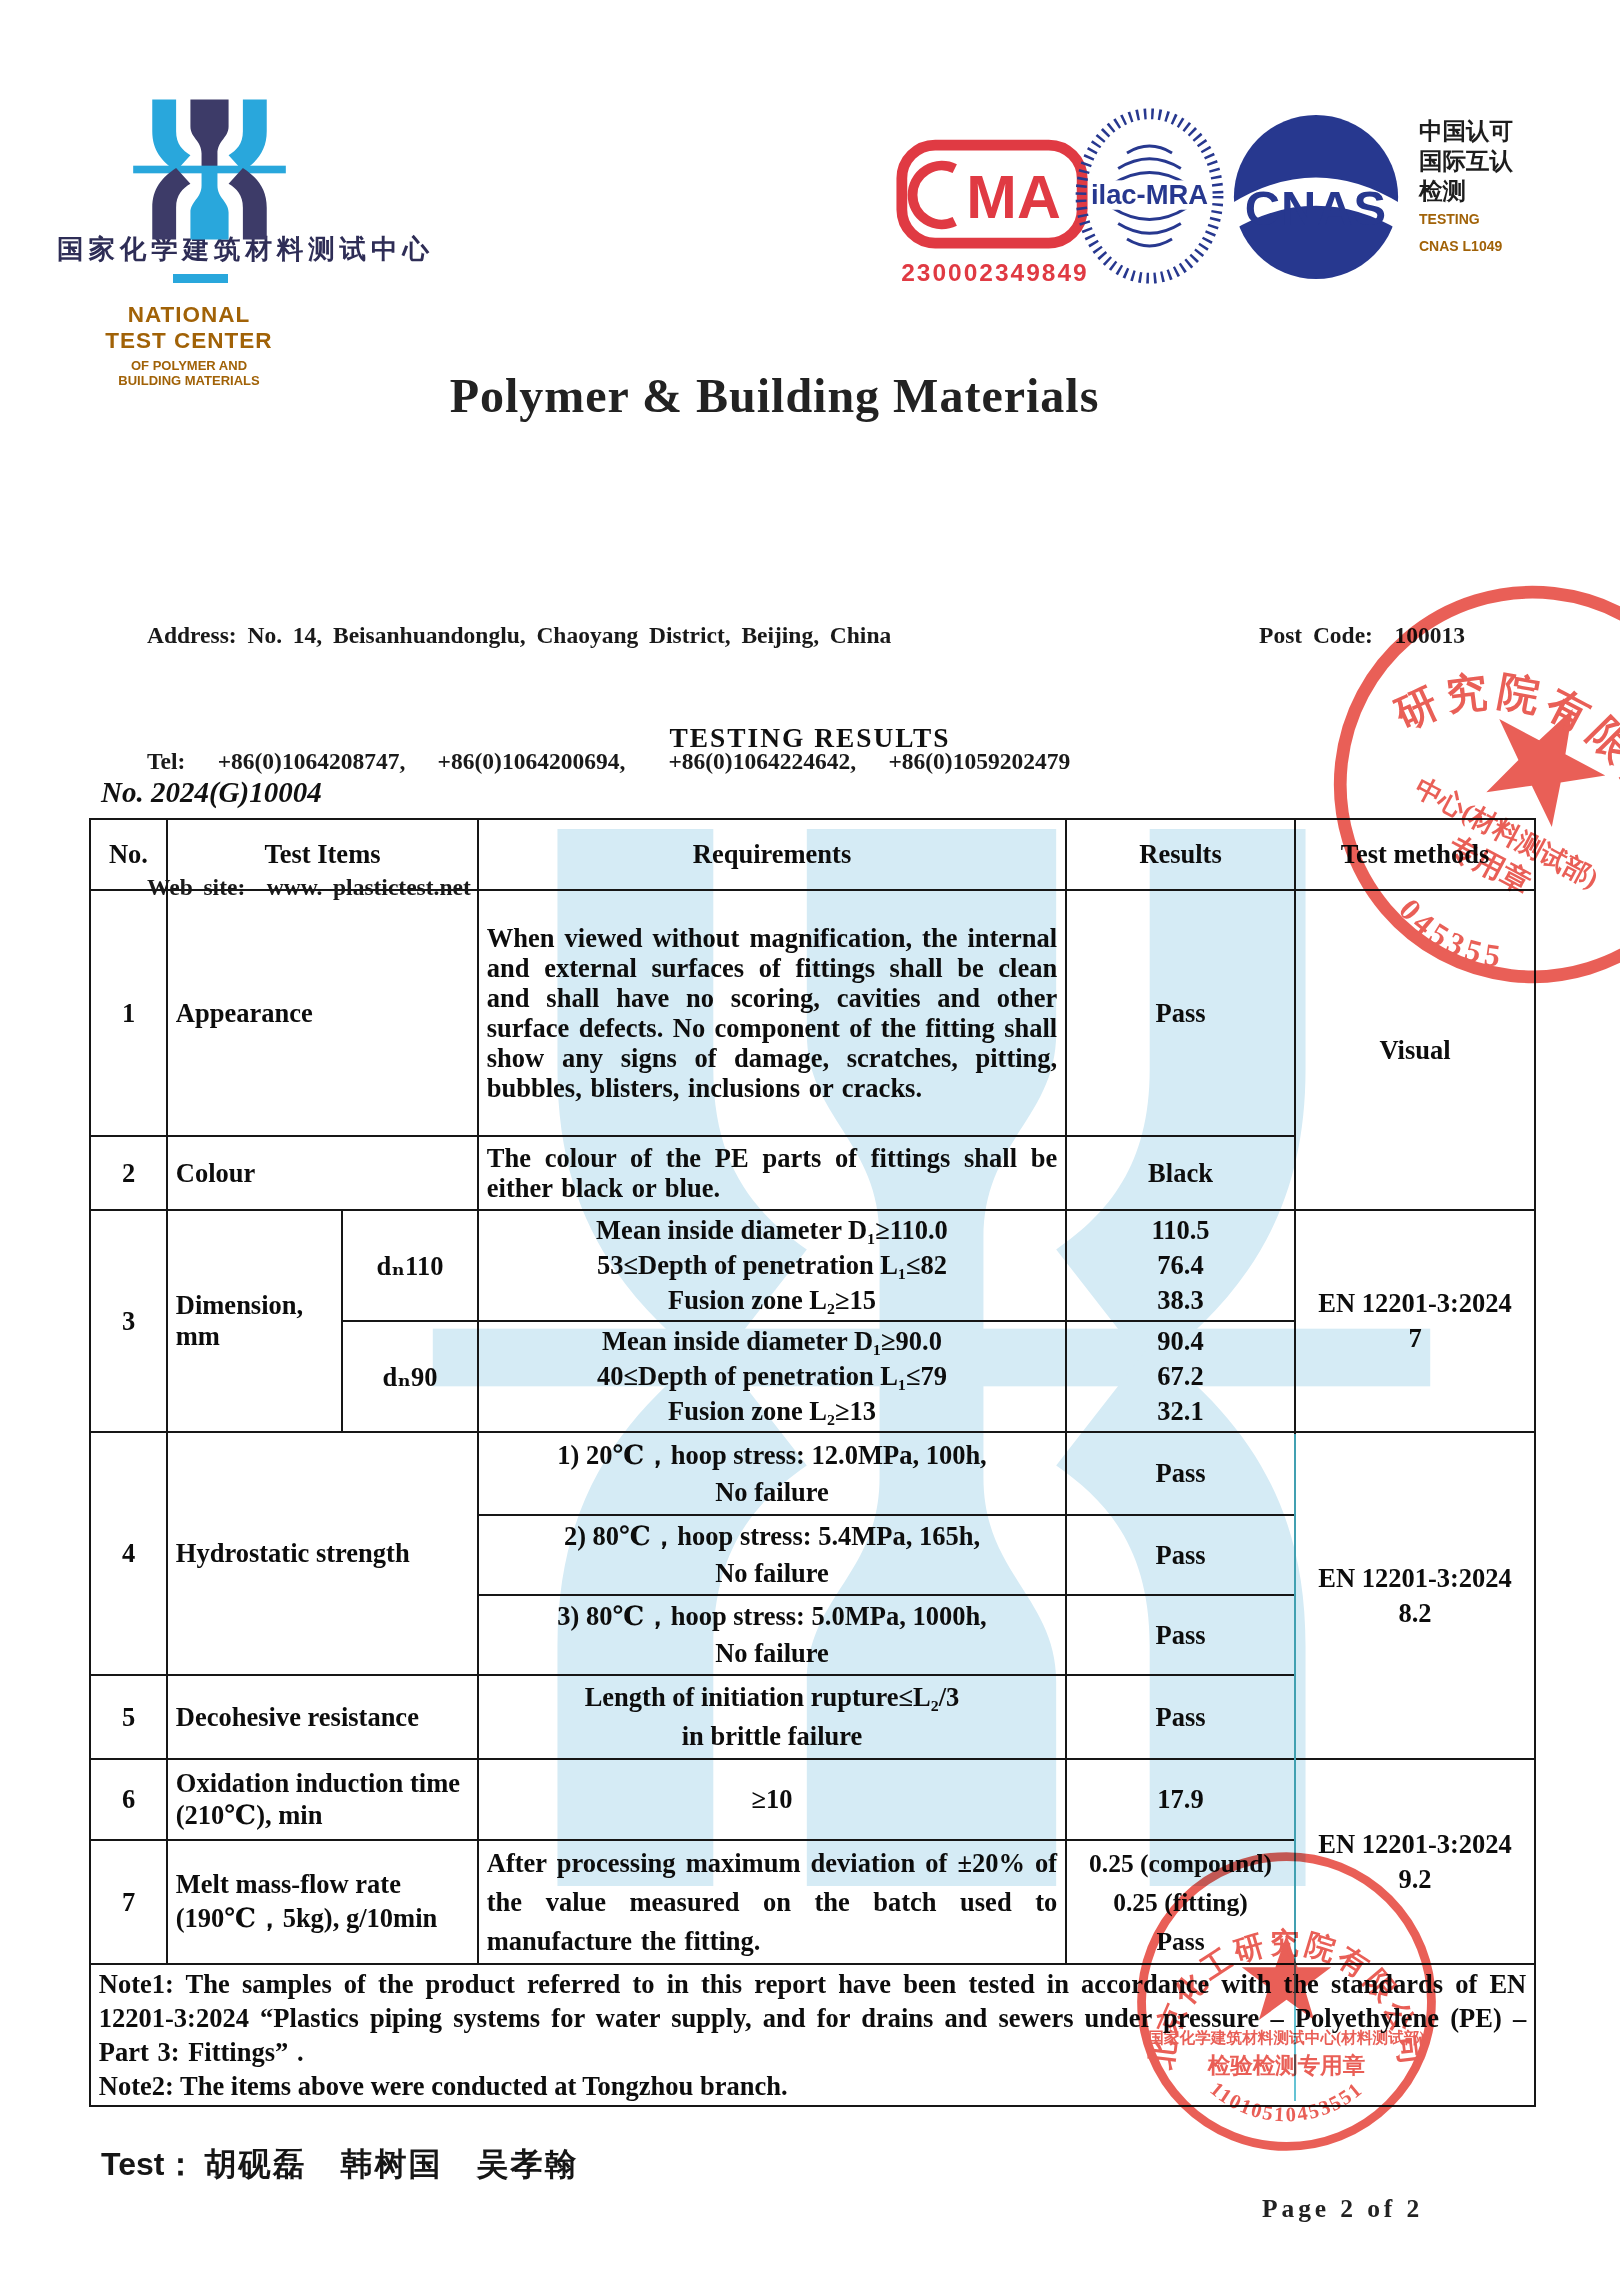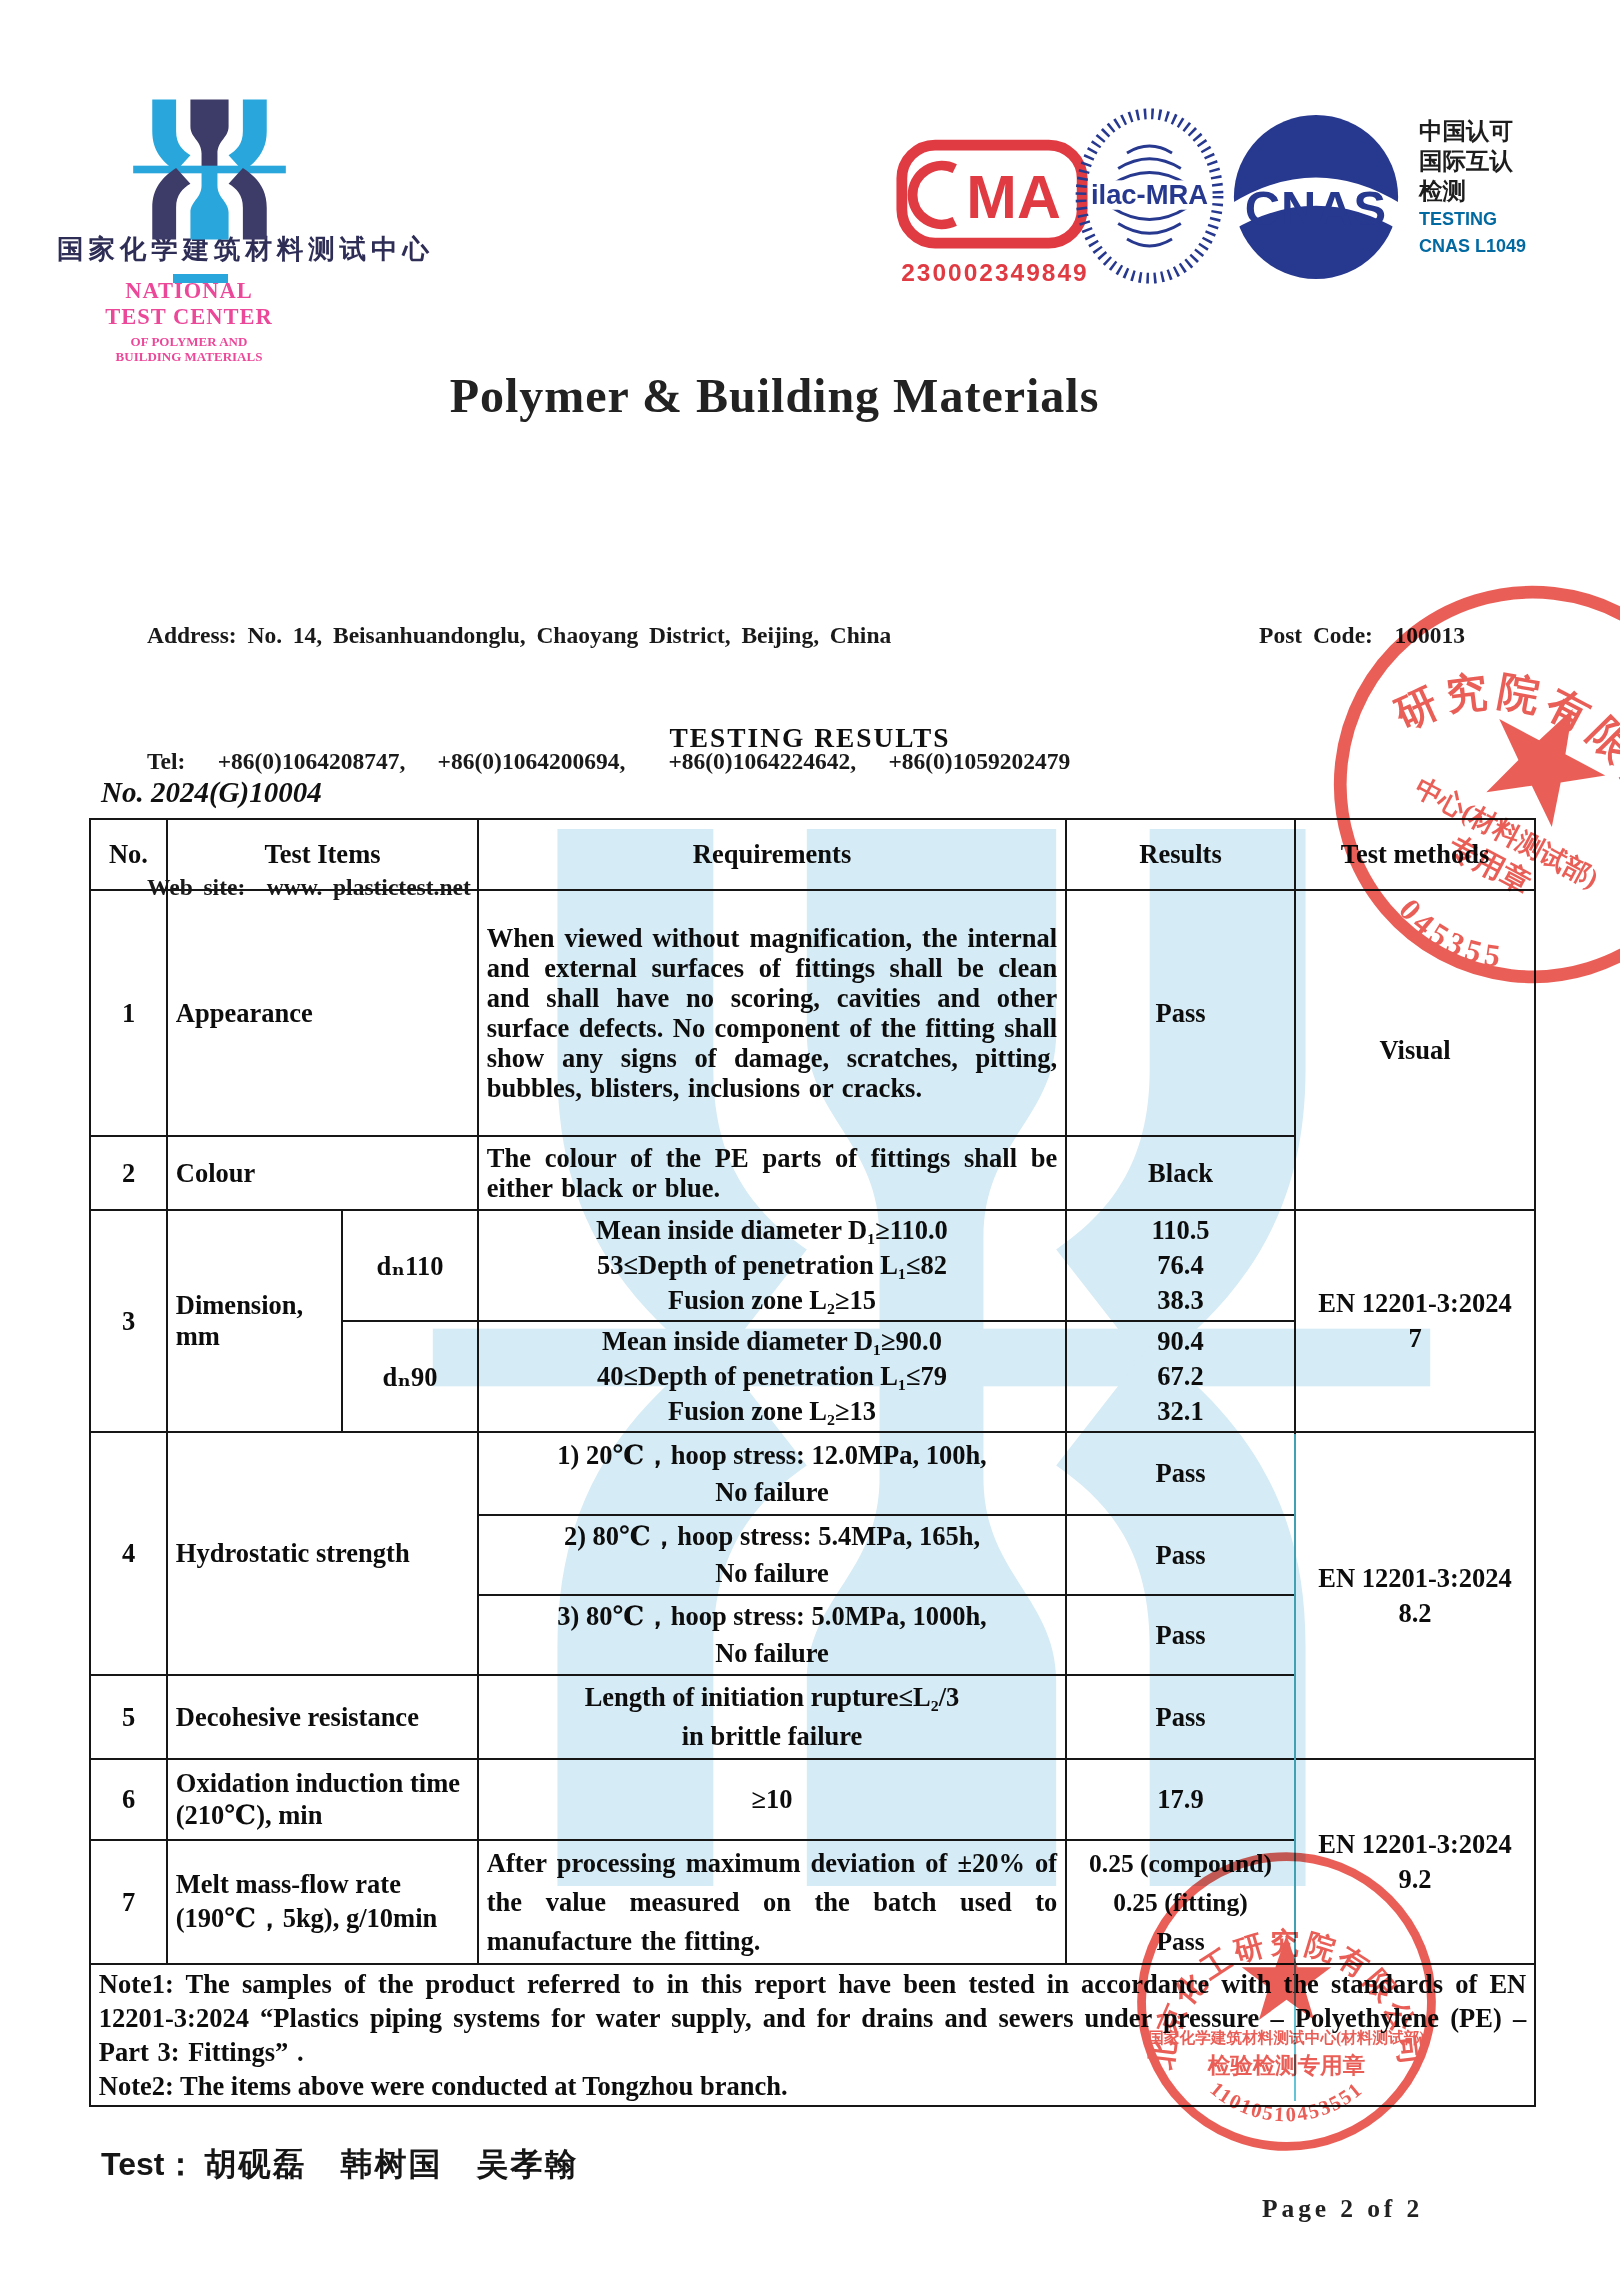--- a/index.html
+++ b/index.html
@@ -6,29 +6,29 @@
   body{
     width:1620px;height:2292px;position:relative;overflow:hidden;
     background:#ffffff;color:#111;
     font-family:"Liberation Serif","DejaVu Serif",serif;
   }
   .abs{position:absolute;}
   
   .cn-name{left:57px;top:231px;width:337px;font-size:26.5px;font-weight:bold;
     color:#2e2d56;letter-spacing:4.9px;white-space:nowrap;}
   .logo-bar{left:173px;top:274px;width:55px;height:8.8px;background:#29a7dc;}
-  .en-block{left:86px;top:278px;width:206px;text-align:center;color:#ec4899;
-    font-family:Liberation Serif, serif;}
+  .en-block{left:86px;top:302px;width:206px;text-align:center;color:#a16207;
+    font-family:Liberation Sans, sans-serif;}
   .en1{font-size:22.5px;font-weight:bold;letter-spacing:1px;line-height:25.5px;}
   .en2{font-size:13px;font-weight:bold;line-height:14.7px;}
   .cma-num{left:887px;top:259px;width:216px;text-align:center;color:#e03a43;
     font-size:24.5px;font-weight:bold;letter-spacing:2px;font-family:"Liberation Sans",sans-serif;}
   .accredit{left:1419px;top:116px;width:196px;}
   .accredit .zh{font-size:23.5px;line-height:30px;color:#1d1d1d;font-weight:bold;}
-  .accredit .en{font-size:18px;line-height:27.4px;color:#0369a1;font-weight:bold;
+  .accredit .en{font-size:14px;line-height:27.4px;color:#a16207;font-weight:bold;
     font-family:"Liberation Sans","DejaVu Sans",sans-serif;}
   
   .main-title{left:0;top:361px;width:1549px;text-align:center;font-size:48px;
     font-weight:bold;color:#222;letter-spacing:1px;line-height:69px;}
   .contact{left:147px;top:530px;width:1318px;font-size:23.5px;font-weight:bold;
     color:#1a1a1a;line-height:42px;white-space:pre-wrap;word-spacing:4.9px;}
   .contact .row{display:flex;justify-content:space-between;}
   .section-title{left:0;top:723px;width:1620px;text-align:center;font-size:27.4px;
     font-weight:bold;letter-spacing:2px;color:#111;}
   .report-no{left:101px;top:776px;font-size:29px;font-weight:bold;font-style:italic;color:#111;}

